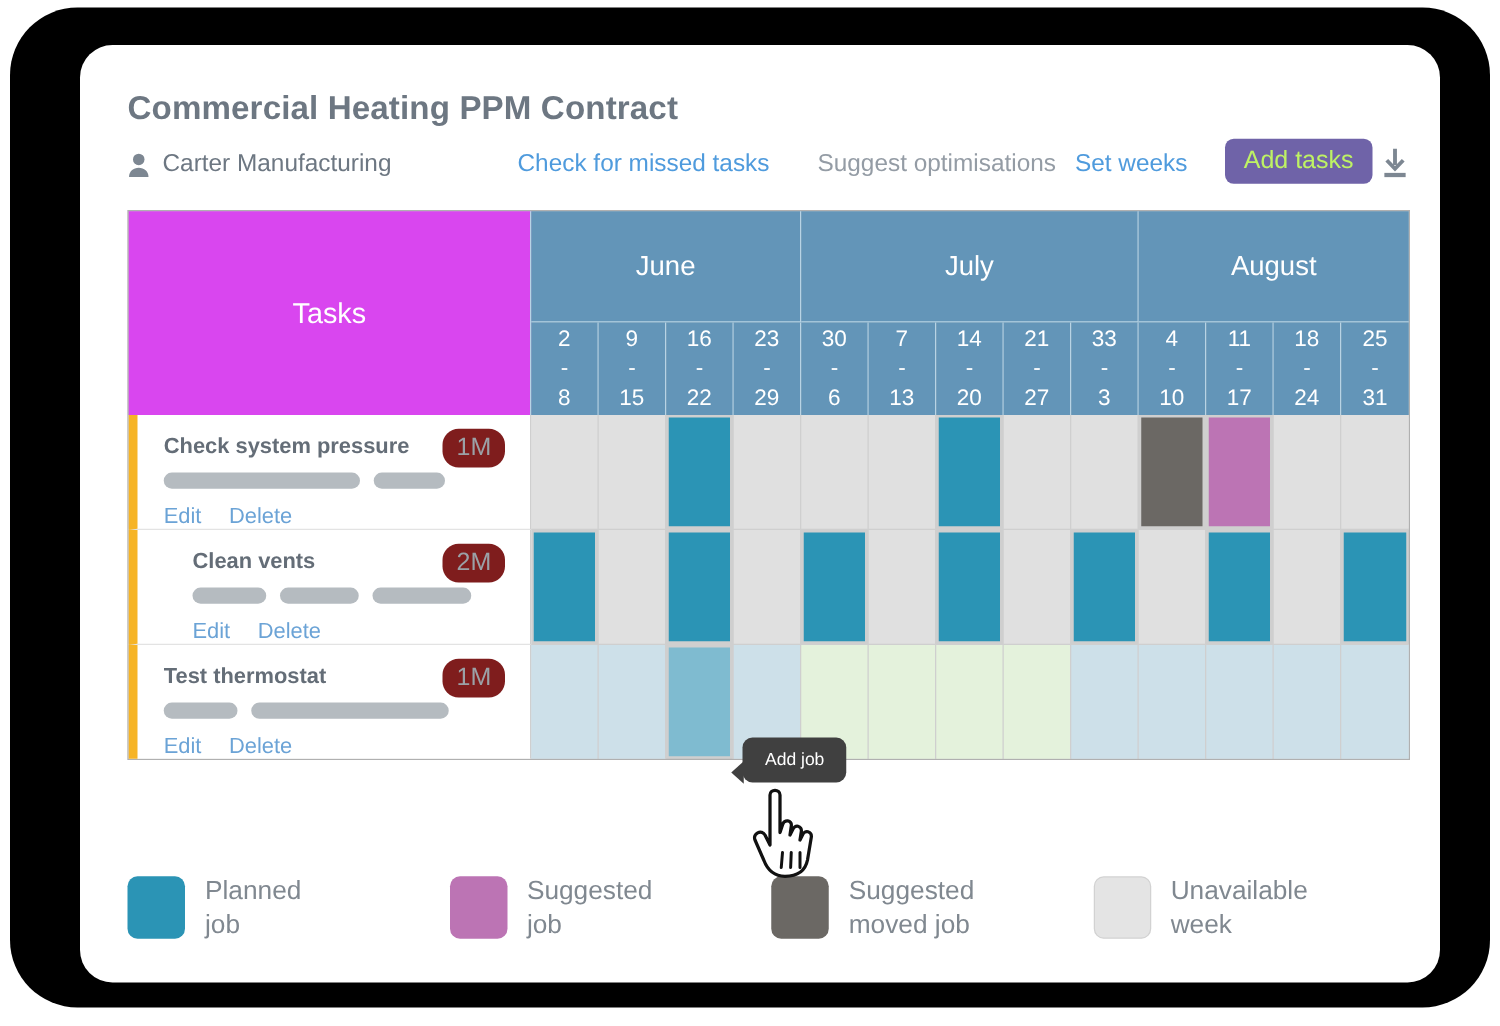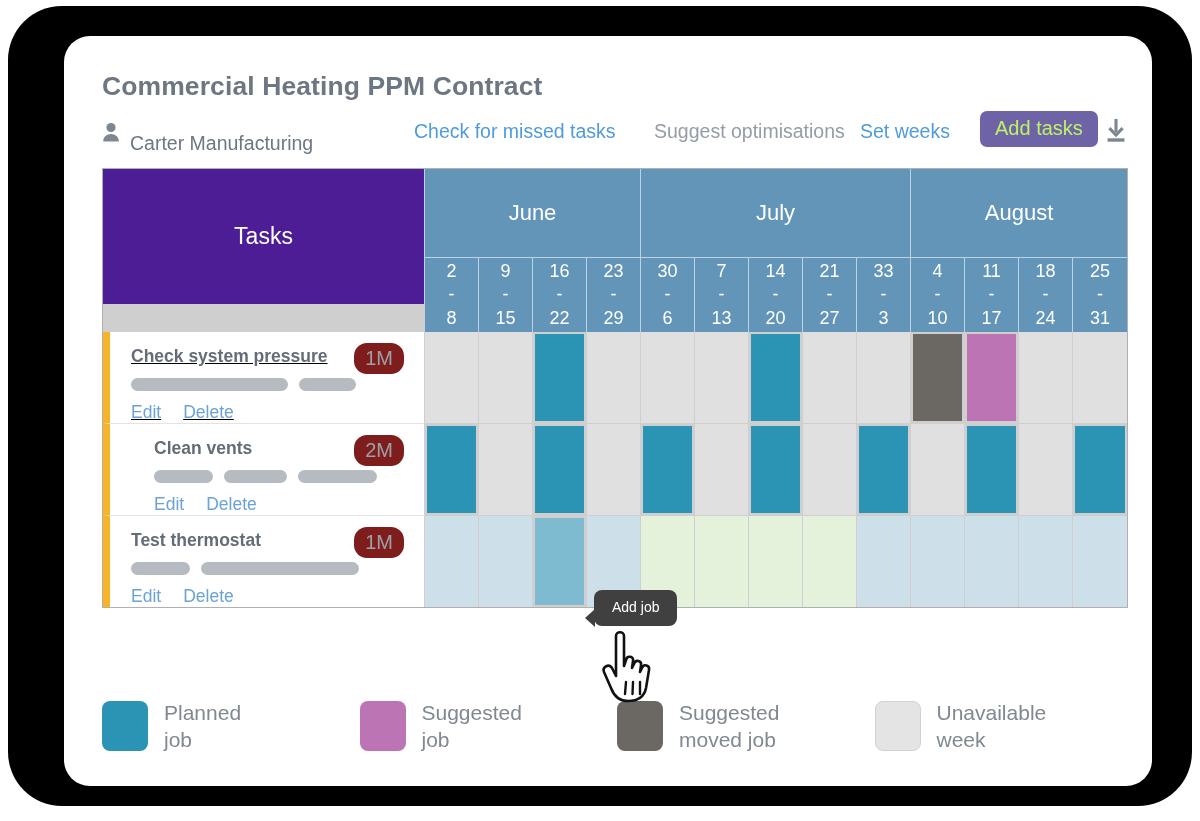--- a/index.html
+++ b/index.html
@@ -45,21 +45,20 @@
   }
   .person-icon {
     position: absolute; left: 0; top: 8px;
     width: 18px; height: 20px;
     color: #7d8792;
   }
   #client-name {
     position: absolute; left: 28px; top: 6px;
     font-size: 19.5px; color: #6d7782;
     white-space: nowrap;
-    margin-top: 12px;
   }
   .act-link {
     position: absolute; top: 6px;
     font-size: 19.5px;
     white-space: nowrap;
     cursor: pointer;
   }
   .act-link.blue { color: #4f9bdd; }
   .act-link.grey { color: #949ca5; }
   #link-missed { left: 312px; }
@@ -89,22 +88,22 @@
   
   #schedule-table {
     position: absolute;
     left: 38px; top: 132px;
     width: 1026px;
     border: 1px solid #b0b0b0;
     background: #cfcfcf;
   }
   #thead { display: flex; width: 100%; height: 163px; }
   #tasks-head {
-    width: 323px; height: 135px;
-    background: #4c1d95;
+    width: 323px; height: 163px;
+    background: #d946ef;
     color: #ffffff;
     font-size: 23px;
     display: flex; align-items: center; justify-content: center;
     border-right: 1px solid #b8d3e4;
   }
   #months-weeks { flex: 1; display: flex; flex-direction: column; }
   #months-row { display: flex; height: 96px; }
   .month-cell {
     background: #6395b8;
     color: #ffffff;
@@ -317,21 +316,21 @@
               <div class="week-cell">
                 <span>25</span>
                 <span>-</span>
                 <span>31</span>
               </div>
             </div>
         </div>
       </div>
       <div id="tbody">
           <div class="task-row">
-            <div class="task-info" style="border-left-color: rgb(246, 180, 38); text-decoration: underline;">
+            <div class="task-info" style="border-left-color: rgb(246, 180, 38);">
               <div class="task-name">Check system pressure</div>
               <div class="skel-row">
                 <div class="skel" style="width: 157px;"></div>
                 <div class="skel" style="width: 57px;"></div>
               </div>
               <div class="task-actions">
                 <span>Edit</span>
                 <span>Delete</span>
               </div>
               <div class="freq-badge">1M</div>

